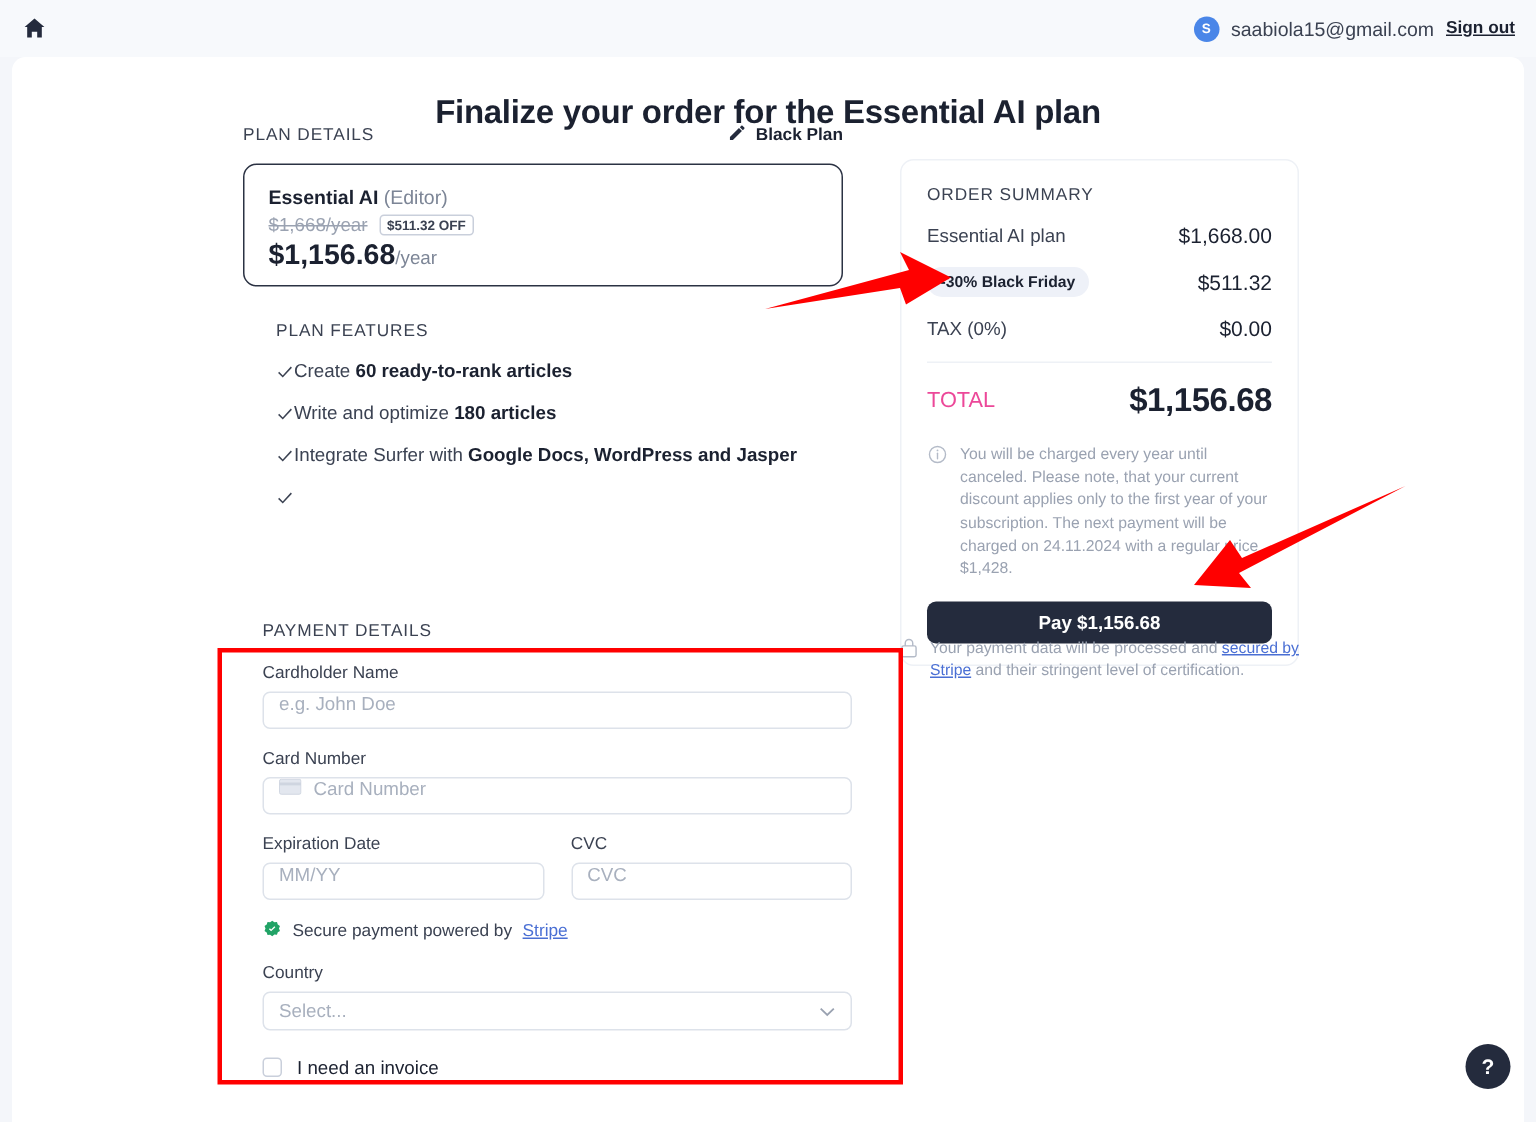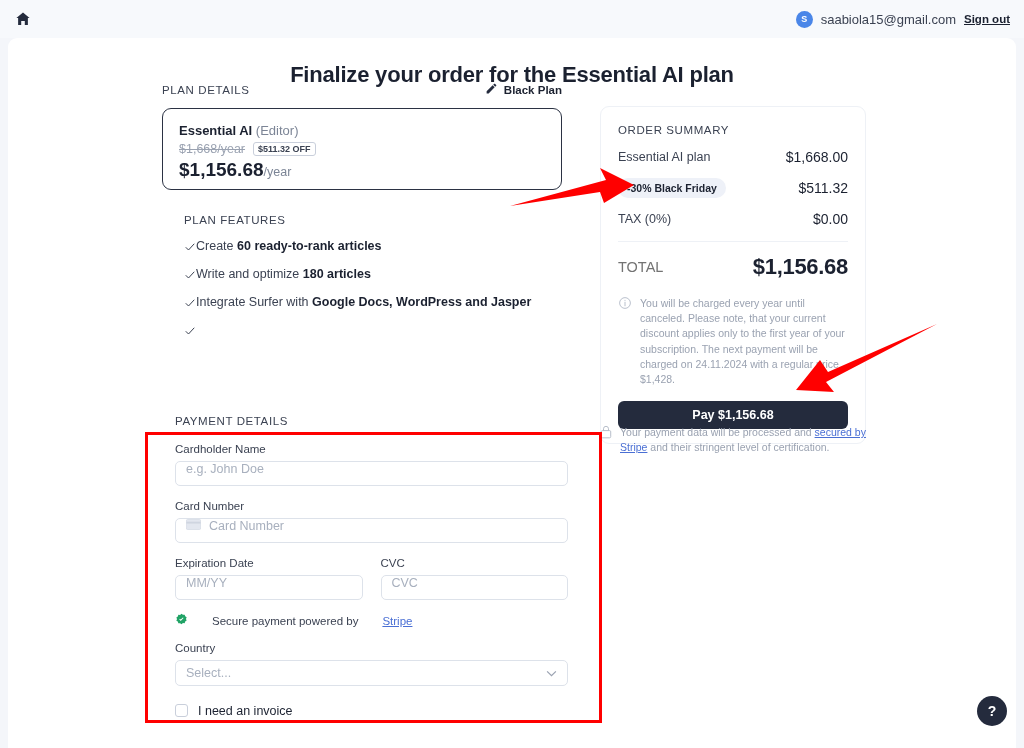--- a/index.html
+++ b/index.html
@@ -84,21 +84,21 @@
   .fld-label { font-size: 11.5px; color: #3b4252; margin-bottom: 6px; }
   .inp {
     width: 100%; height: 25px; border: 1px solid #dde2ea; border-radius: 5px;
     display: flex; padding: 0 10px; gap: 8px;
     font-size: 12.5px; color: #a8b0be; background: #fff;
   }
   .row2 { display: flex; gap: 18px; }
   .row2 > div { flex: 1; }
   .mt { margin-top: 14px; }
   .stripe-row {
-    display: flex; align-items: center; gap: 24px; margin-top: 13px;
+    display: flex; align-items: center; gap: 7px; margin-top: 13px;
     font-size: 11.5px; color: #3b4252;
   }
   .link { color: #4a6fd4; text-decoration: underline; cursor: pointer; }
   .sel {
     width: 100%; height: 26px; border: 1px solid #dde2ea; border-radius: 5px;
     display: flex; align-items: center; justify-content: space-between;
     padding: 0 10px; font-size: 12.5px; color: #a8b0be; cursor: pointer;
   }
   .cbrow { display: flex; gap: 10px; margin-top: 18px; }
   .cbox { width: 13px; height: 13px; border: 1px solid #c9cfdb; border-radius: 3px; }
@@ -118,21 +118,21 @@
   .sum-v { font-size: 14px; color: #1b2130; }
   .pill {
     font-size: 10.5px; font-weight: 700; color: #1b2130;
     background: #eef1f8; border-radius: 11px; padding: 4px 9px;
   }
   .divider { height: 1px; background: #eef1f6; margin-top: 14px; }
   .total-row {
     display: flex; align-items: center; justify-content: space-between;
     margin-top: 12px;
   }
-  .total-k { font-size: 14.5px; color: #737373; }
+  .total-k { font-size: 14.5px; color: #ec4899; }
   .total-v { font-size: 22px; font-weight: 700; color: #1b2130; letter-spacing: -0.3px; }
   .note { display: flex; gap: 8px; margin-top: 16px; }
   .note-txt { font-size: 10.5px; line-height: 1.45; color: #9aa2b1; }
   .paybtn {
     margin-top: 14px; height: 28px; border-radius: 6px; background: #242b3d;
     color: #fff; font-size: 12.5px; font-weight: 700;
     display: flex; align-items: center; justify-content: center; cursor: pointer;
   }
   .securenote {
     position: absolute; left: 600px; top: 425px; width: 266px;

